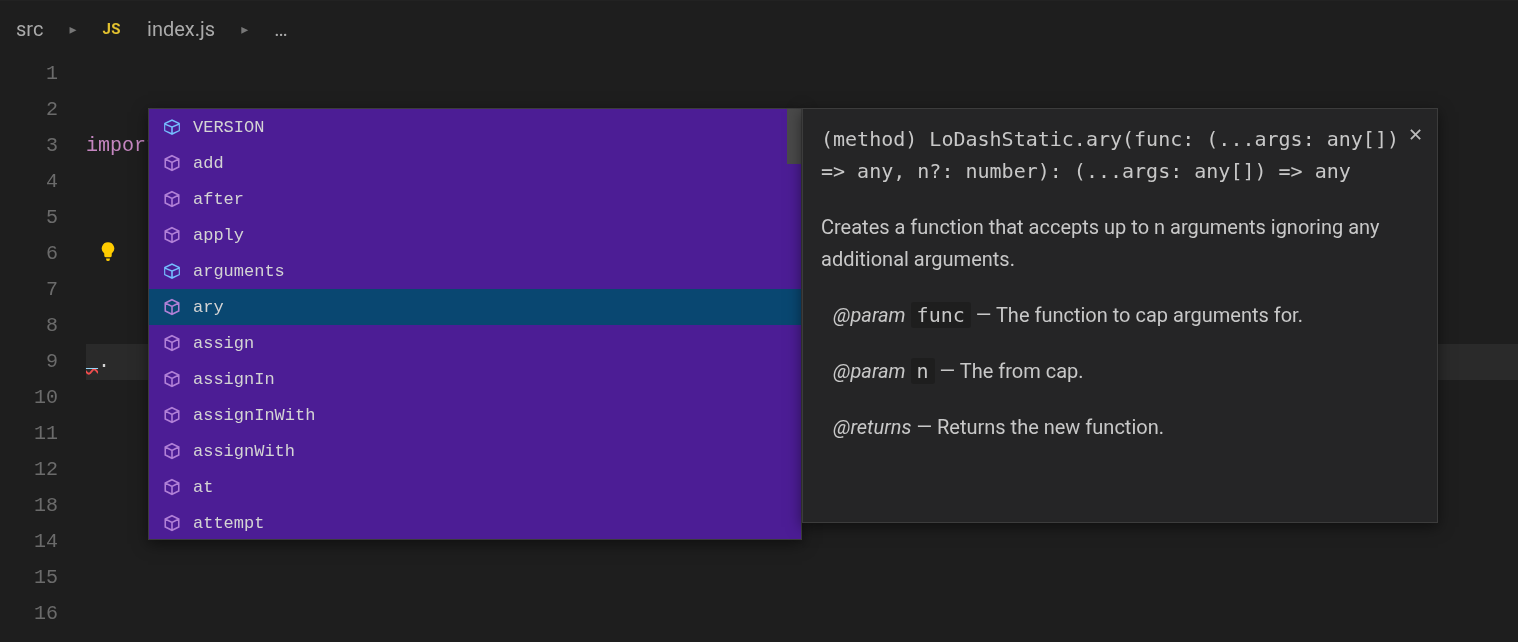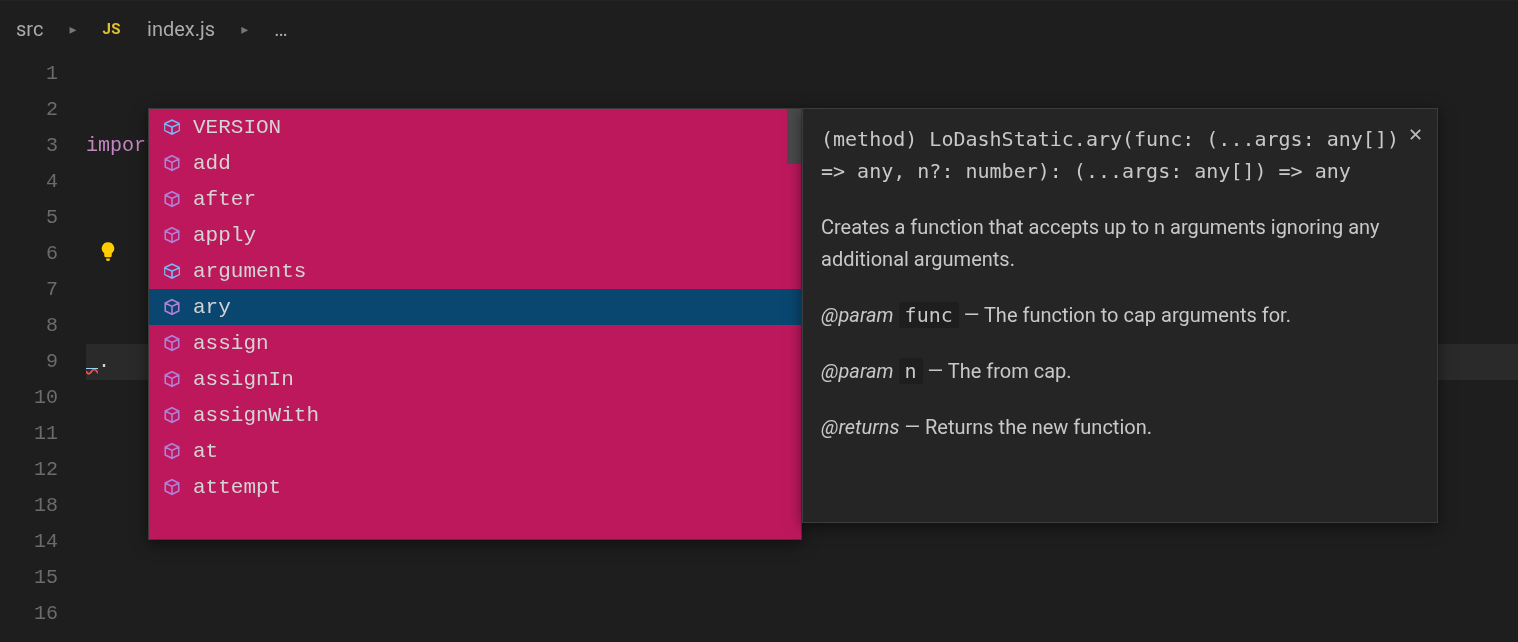--- a/index.html
+++ b/index.html
@@ -68,25 +68,25 @@
   }
   .squig {
     text-decoration: underline wavy #f14c4c;
     text-decoration-thickness: 1.5px;
   }
   .suggest {
     position: absolute;
     top: 108px; left: 148px;
     width: 654px;
     height: 432px;
-    background: #be185d;
+    background: #4c1d95;
     border: 1px solid #3c3c3c;
     box-shadow: 0 4px 14px rgba(0,0,0,0.5);
     overflow: hidden;
-    font-size: 21px;
+    font-size: 17px;
   }
   .suggest-scroll {
     position: absolute;
     right: 0; top: 0;
     width: 14px; height: 55px;
     background: #4a4a4a;
   }
   .suggest-row {
     display: flex;
     align-items: center;
@@ -119,21 +119,21 @@
   .doc-close {
     position: absolute;
     top: 10px; right: 14px;
     color: #bbb;
     font-size: 18px;
     cursor: pointer;
     font-family: sans-serif;
   }
   .doc-sig { font-family: "Menlo","Consolas",monospace; color:#c8c8c8; }
   .doc-block { margin-top: 24px; }
-  .doc-tag { font-style: italic; color:#c8c8c8; }
+  .doc-tag { font-style: italic; color:#c8c8c8;margin-left:12px; }
   .doc-code {
     font-family: "Menlo","Consolas",monospace;
     background: #1e1e1e;
     padding: 1px 6px;
     border-radius: 3px;
     font-style: normal;
   }
 </style>
 </head>
 <body>
@@ -254,20 +254,28 @@
           </svg>
         </span>
         <span class="sugg-label">assignIn</span>
       </div>
       <div class="suggest-row">
         <span class="sugg-icon">
           <svg viewBox="0 0 16 16" width="18" height="18">
             <path fill="none" stroke="#b180d7" stroke-width="1.4" d="M8 1.5l6 3v7l-6 3-6-3v-7l6-3zM2 4.5l6 3 6-3M8 7.5v7"></path>
           </svg>
         </span>
+        <span class="sugg-label">assignInWith</span>
+      </div>
+      <div class="suggest-row">
+        <span class="sugg-icon">
+          <svg viewBox="0 0 16 16" width="18" height="18">
+            <path fill="none" stroke="#b180d7" stroke-width="1.4" d="M8 1.5l6 3v7l-6 3-6-3v-7l6-3zM2 4.5l6 3 6-3M8 7.5v7"></path>
+          </svg>
+        </span>
         <span class="sugg-label">assignWith</span>
       </div>
       <div class="suggest-row">
         <span class="sugg-icon">
           <svg viewBox="0 0 16 16" width="18" height="18">
             <path fill="none" stroke="#b180d7" stroke-width="1.4" d="M8 1.5l6 3v7l-6 3-6-3v-7l6-3zM2 4.5l6 3 6-3M8 7.5v7"></path>
           </svg>
         </span>
         <span class="sugg-label">at</span>
       </div>

